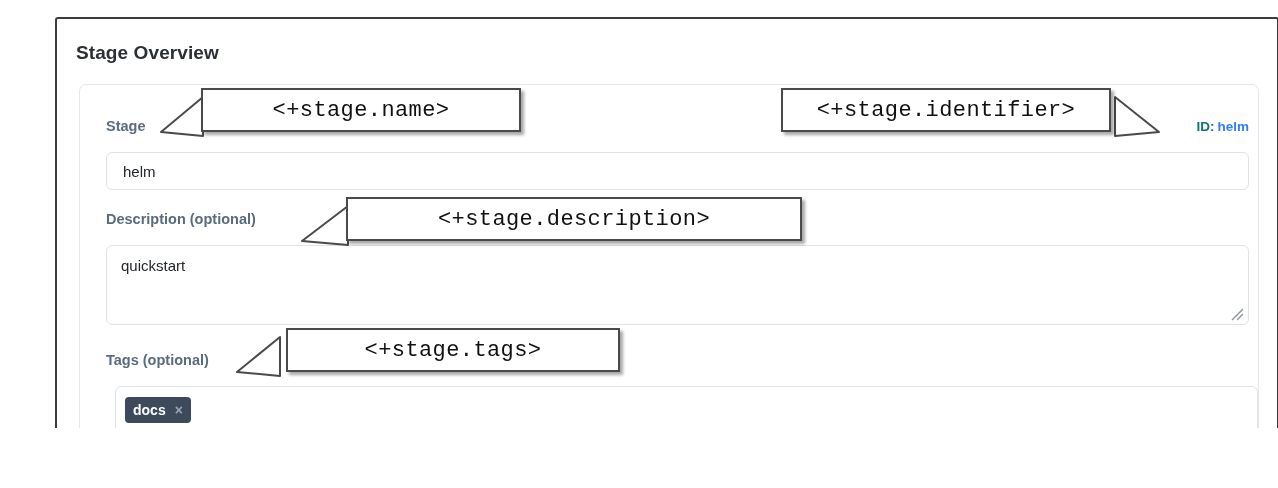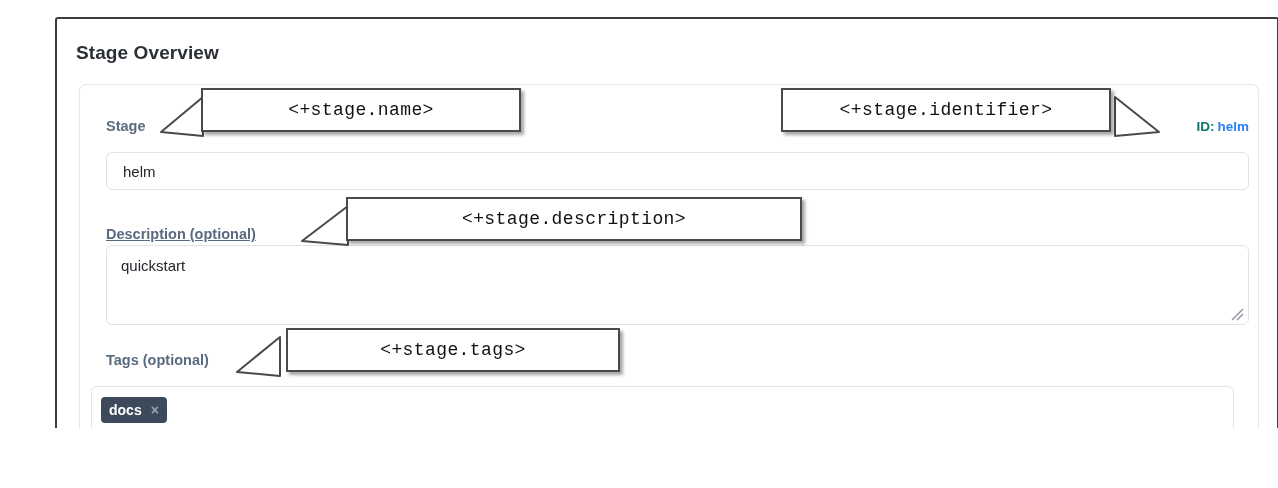--- a/index.html
+++ b/index.html
@@ -58,21 +58,21 @@
 
   
   .field-label {
     position: absolute;
     font-size: 14.5px;
     font-weight: bold;
     color: #5a6b80;
     white-space: nowrap;
   }
   .label-name { left: 78px; top: 118px; }
-  .label-description { left: 78px; top: 226px; text-decoration: underline; }
+  .label-description { left: 78px; top: 211px; }
   .label-tags { left: 78px; top: 352px; }
 
   
   .id-line {
     position: absolute;
     right: 57px;
     top: 119px;
     font-size: 13.5px;
     font-weight: bold;
     white-space: nowrap;
@@ -113,21 +113,21 @@
   .resize-grip {
     position: absolute;
     left: 1203px;
     top: 308px;
     width: 13px;
     height: 13px;
     pointer-events: none;
   }
   .tags-input-box {
     position: absolute;
-    left: 63px;
+    left: 87px;
     top: 386px;
     width: 1143px;
     height: 48px;
     box-sizing: border-box;
     border: 1px solid #dfe3e8;
     border-radius: 6px;
     background: #ffffff;
     display: flex;
     align-items: center;
     padding: 1px 9px;
@@ -152,21 +152,21 @@
     cursor: pointer;
   }
 
   
   .callout {
     position: absolute;
     background: #ffffff;
     border: 2px solid #4a4a4a;
     box-shadow: 3px 3px 3px rgba(0,0,0,0.35);
     font-family: "Liberation Mono", monospace;
-    font-size: 18px;
+    font-size: 22px;
     color: #111111;
     display: flex;
     align-items: center;
     justify-content: center;
     box-sizing: border-box;
     letter-spacing: 0.4px;
     white-space: nowrap;
   }
   .callout-name       { left: 173px; top: 88px;  width: 320px; height: 44px; }
   .callout-identifier { left: 753px; top: 88px;  width: 330px; height: 44px; }

